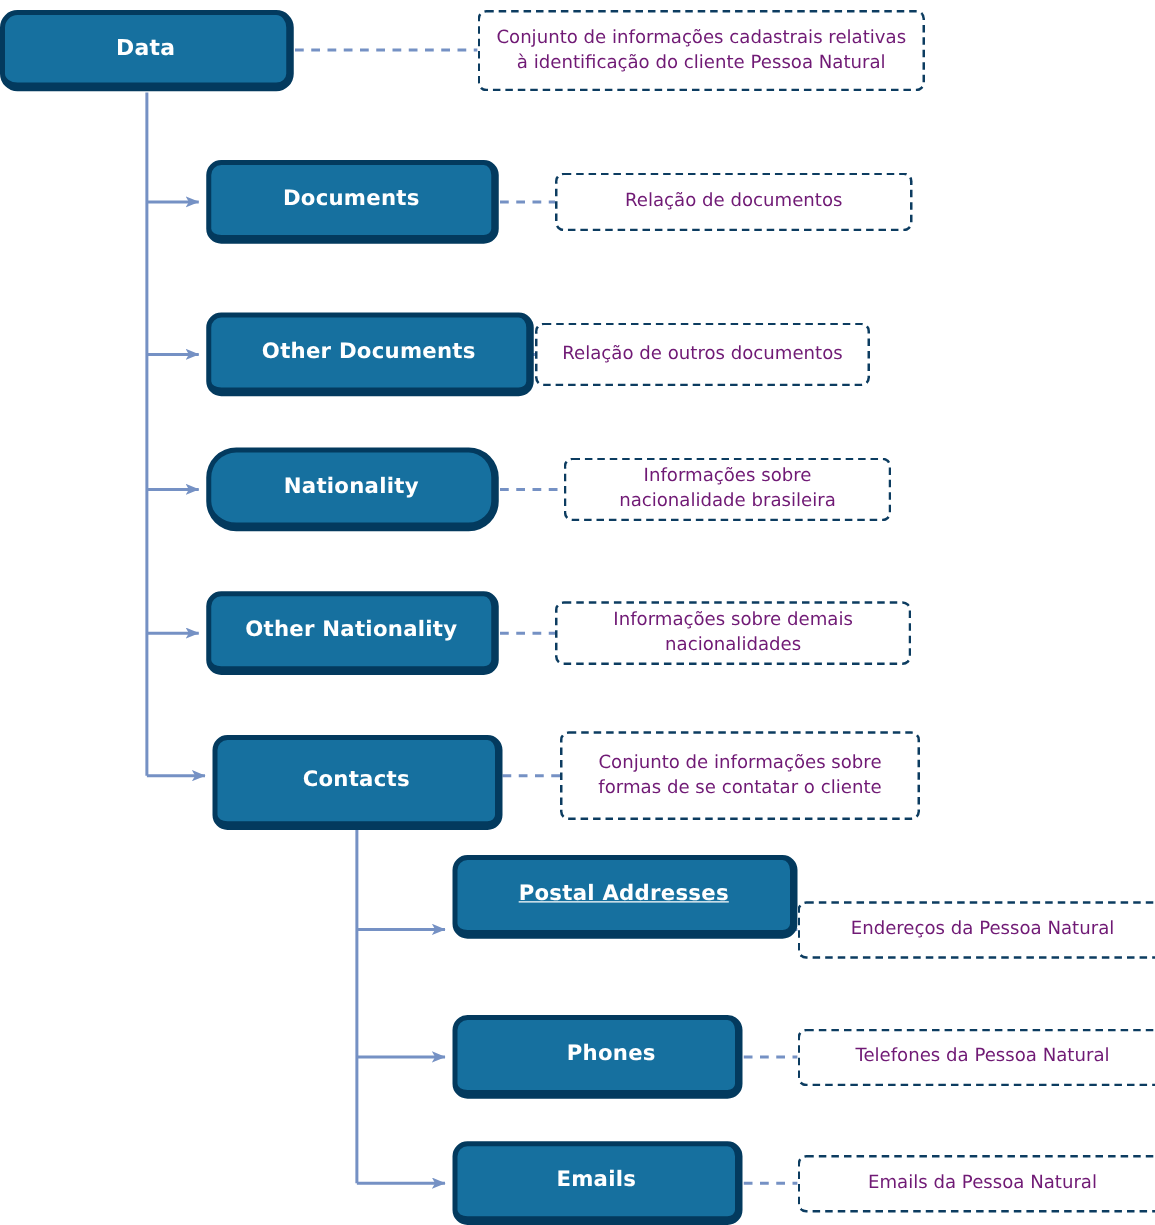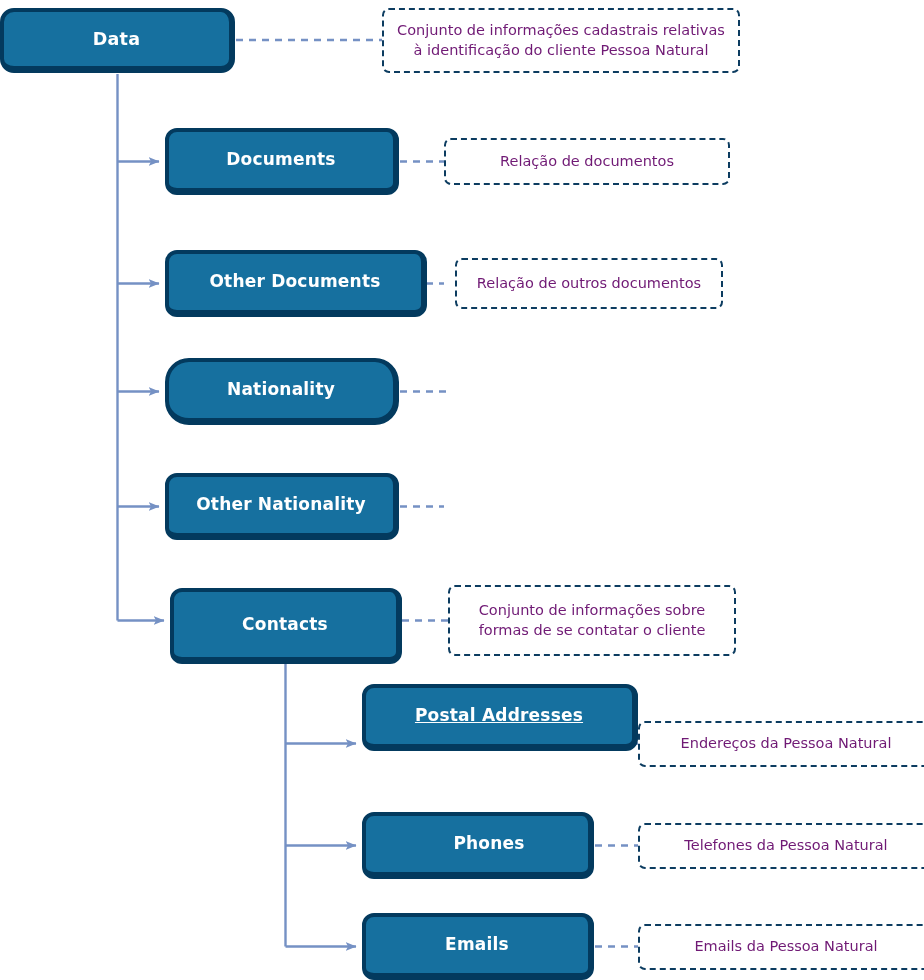--- a/index.html
+++ b/index.html
@@ -120,23 +120,25 @@
   <div class="node" style="left:362px; top:684px; width:276px; height:67px;text-decoration:underline;">Postal Addresses</div>
 
   <div class="node" style="left:362px; top:812px; width:232px; height:67px;padding-left:32px;">Phones</div>
 
   <div class="node" style="left:362px; top:913px; width:232px; height:67px;">Emails</div>
 
   <div class="note" style="left:382px; top:8px; width:358px; height:65px;">Conjunto de informações cadastrais relativas à identificação do cliente Pessoa Natural</div>
 
   <div class="note" style="left:444px; top:138px; width:286px; height:47px;">Relação de documentos</div>
 
-  <div class="note" style="left:455px; top:258px; width:268px; height:51px;">Relação de outros documentos</div>
+  <div class="note" style="left:428px; top:258px; width:268px; height:51px;">Relação de outros documentos</div>
 
+  <div class="note" style="left:451px; top:366px; width:262px; height:51px;">Informações sobre nacionalidade brasileira</div>
 
+  <div class="note" style="left:444px; top:481px; width:285px; height:51px;">Informações sobre demais nacionalidades</div>
 
   <div class="note" style="left:448px; top:585px; width:288px; height:71px;">Conjunto de informações sobre formas de se contatar o cliente</div>
 
   <div class="note" style="left:638px; top:721px; width:296px; height:46px;">Endereços da Pessoa Natural</div>
 
   <div class="note" style="left:638px; top:823px; width:296px; height:46px;">Telefones da Pessoa Natural</div>
 
   <div class="note" style="left:638px; top:924px; width:296px; height:46px;">Emails da Pessoa Natural</div>
 
 </div>

